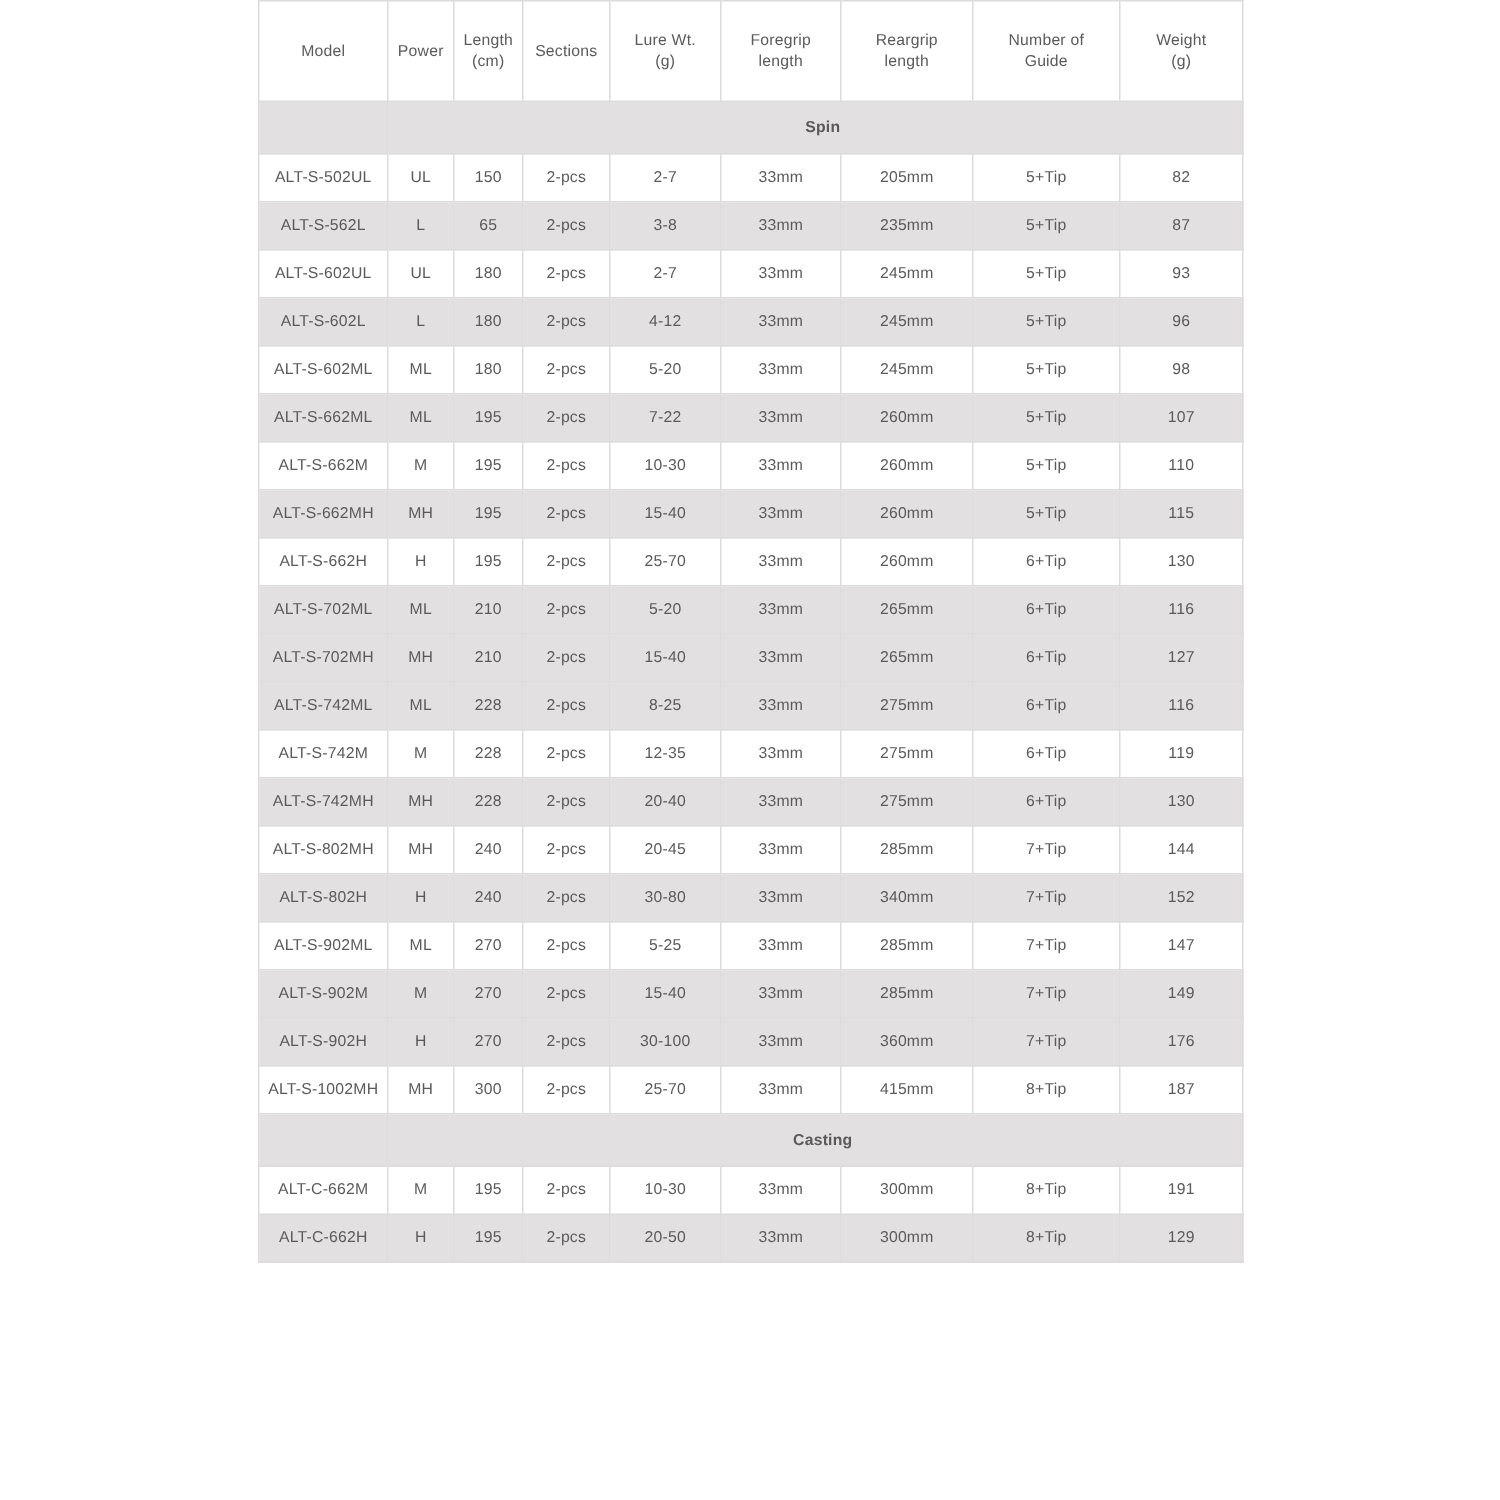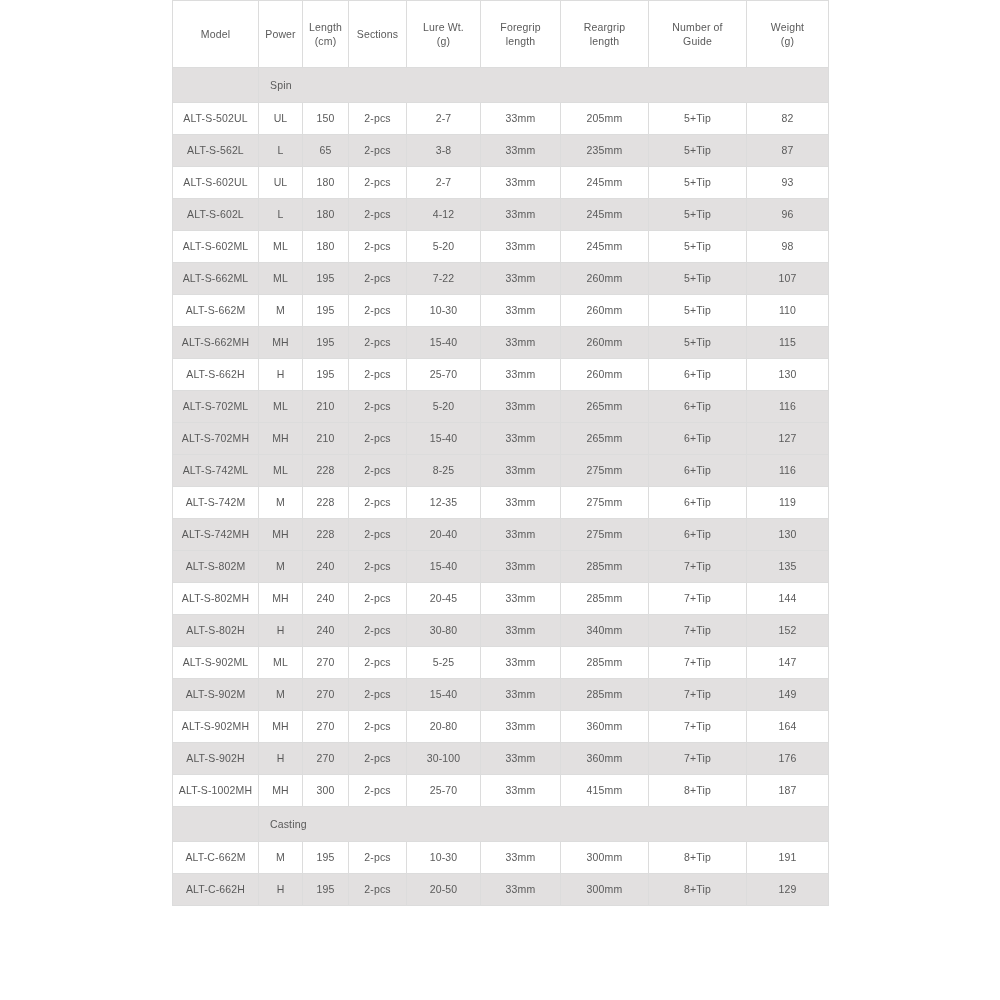--- a/index.html
+++ b/index.html
@@ -57,23 +57,24 @@
     color: #5a5a5a;
     font-size: 10.5px;
   }
   thead th .hdr-line { display: block; }
 
   tr.section-row td {
     background: #e2e0e0;
     height: 30px;
   }
   tr.section-row td.section-label {
-    text-align: left;
+    text-align: center;
     padding-left: 11px;
     color: #5a5a5a;
+    font-weight: bold;
   }
 
   tbody tr.data-row { height: 32px; }
   tbody tr.row-odd  td { background: #ffffff; }
   tbody tr.row-even td { background: #e2e0e0; }
 
   td.model-cell { color: #5a5a5a; }
 </style>
 </head>
 <body>
@@ -280,31 +281,20 @@
           <td class="model-cell">ALT-S-742MH</td>
           <td>MH</td>
           <td>228</td>
           <td>2-pcs</td>
           <td>20-40</td>
           <td>33mm</td>
           <td>275mm</td>
           <td>6+Tip</td>
           <td>130</td>
         </tr>
-        <tr class="data-row row-even">
-          <td class="model-cell">ALT-S-802M</td>
-          <td>M</td>
-          <td>240</td>
-          <td>2-pcs</td>
-          <td>15-40</td>
-          <td>33mm</td>
-          <td>285mm</td>
-          <td>7+Tip</td>
-          <td>135</td>
-        </tr>
         <tr class="data-row row-odd">
           <td class="model-cell">ALT-S-802MH</td>
           <td>MH</td>
           <td>240</td>
           <td>2-pcs</td>
           <td>20-45</td>
           <td>33mm</td>
           <td>285mm</td>
           <td>7+Tip</td>
           <td>144</td>
@@ -335,31 +325,20 @@
           <td class="model-cell">ALT-S-902M</td>
           <td>M</td>
           <td>270</td>
           <td>2-pcs</td>
           <td>15-40</td>
           <td>33mm</td>
           <td>285mm</td>
           <td>7+Tip</td>
           <td>149</td>
         </tr>
-        <tr class="data-row row-odd">
-          <td class="model-cell">ALT-S-902MH</td>
-          <td>MH</td>
-          <td>270</td>
-          <td>2-pcs</td>
-          <td>20-80</td>
-          <td>33mm</td>
-          <td>360mm</td>
-          <td>7+Tip</td>
-          <td>164</td>
-        </tr>
         <tr class="data-row row-even">
           <td class="model-cell">ALT-S-902H</td>
           <td>H</td>
           <td>270</td>
           <td>2-pcs</td>
           <td>30-100</td>
           <td>33mm</td>
           <td>360mm</td>
           <td>7+Tip</td>
           <td>176</td>

